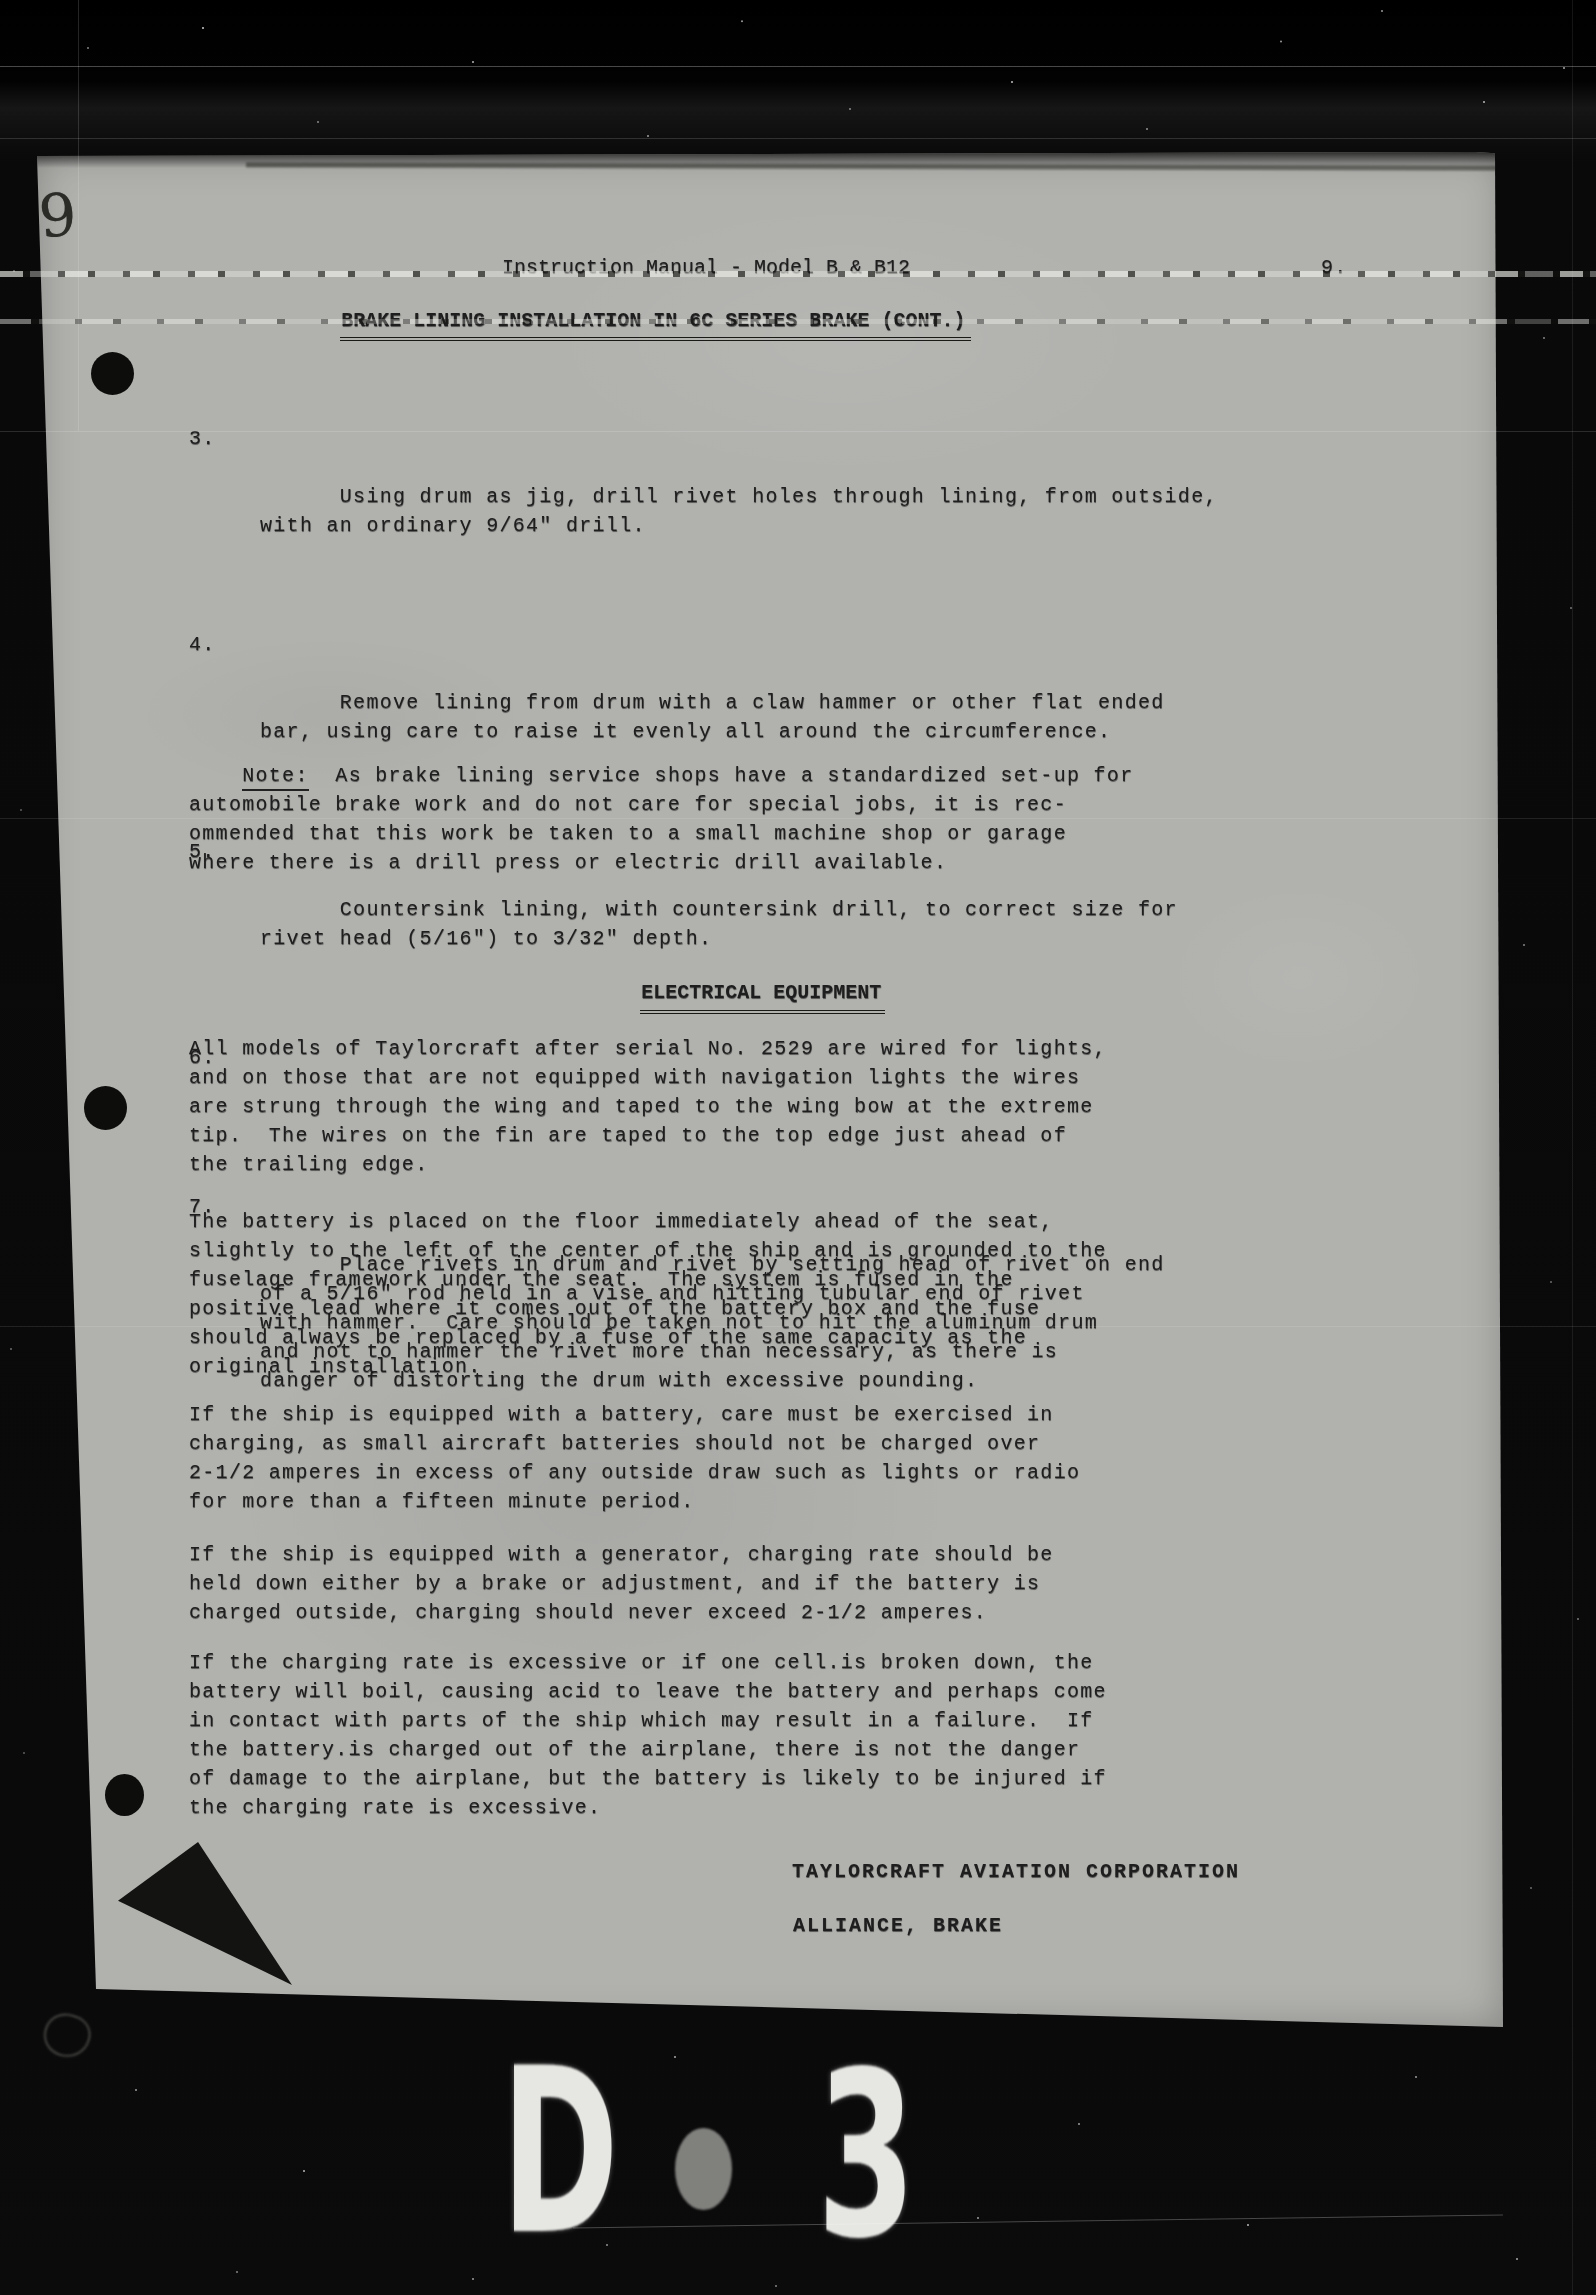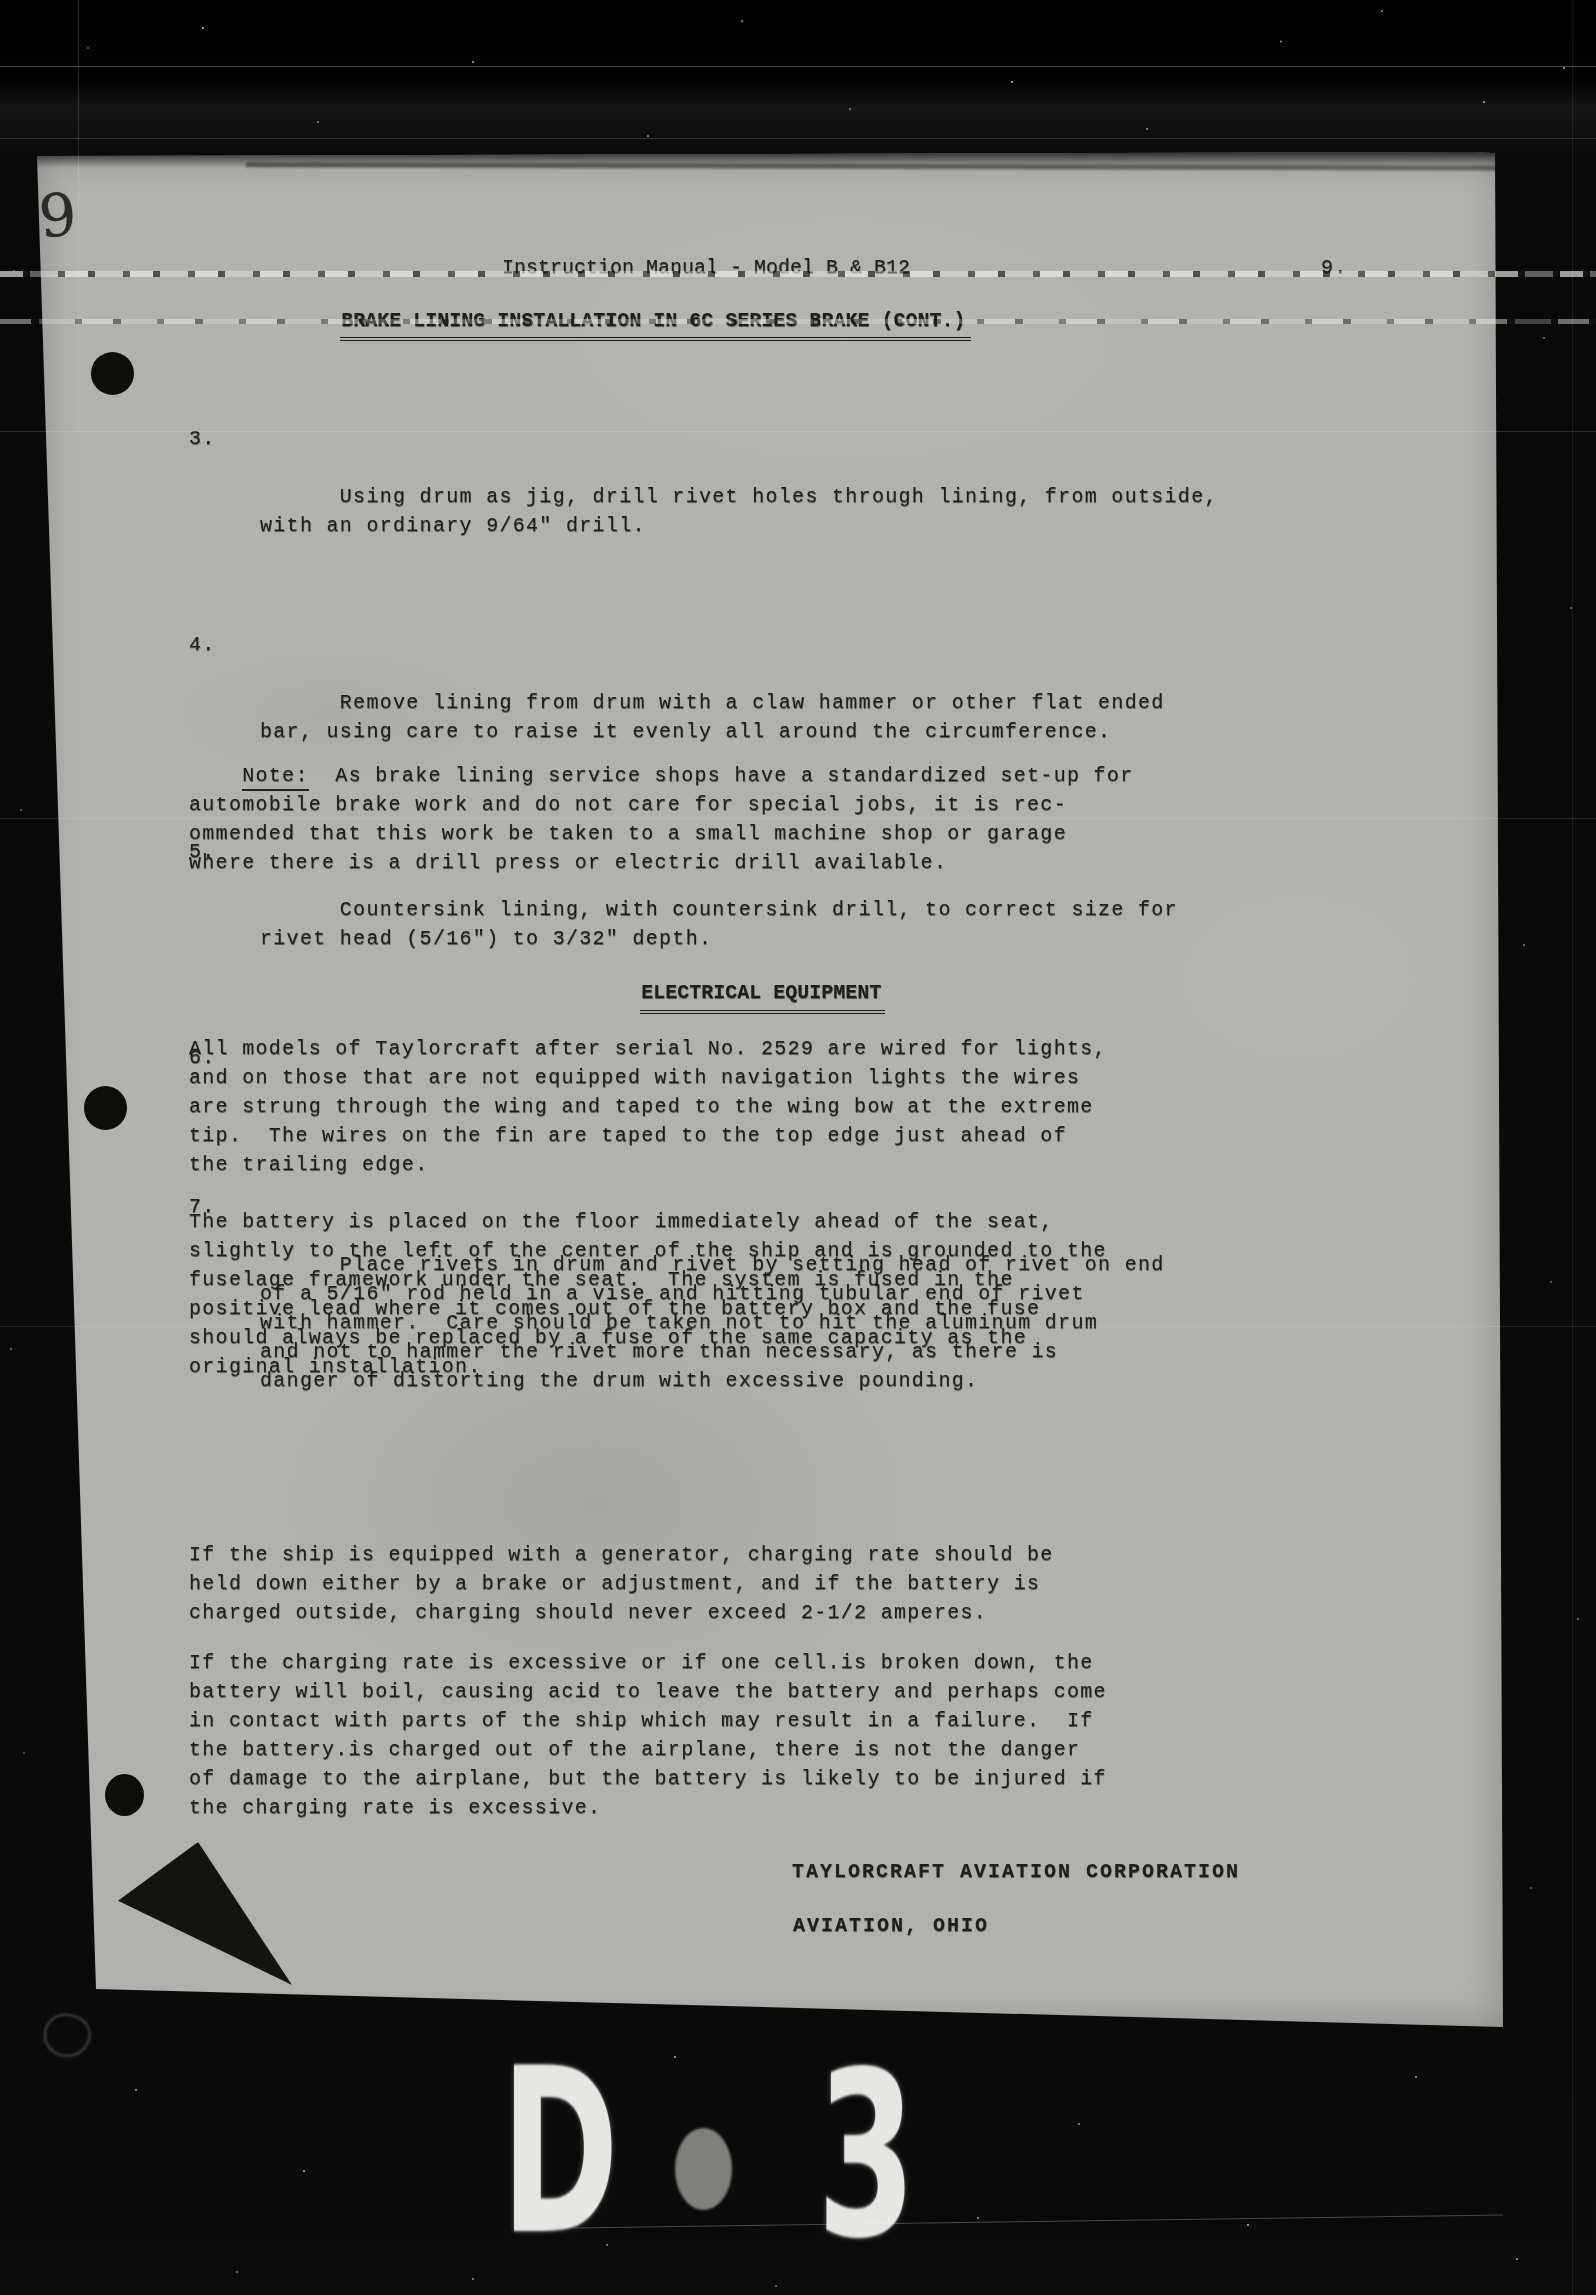--- a/index.html
+++ b/index.html
@@ -190,25 +190,26 @@
 
   <div class="tw note">
     <span class="ulabel">Note:</span><span>  As brake lining service shops have a standardized set-up for<br>automobile brake work and do not care for special jobs, it is rec-<br>ommended that this work be taken to a small machine shop or garage<br>where there is a drill press or electric drill available.</span>
   </div>
 
 
   <div class="tw heading2">ELECTRICAL EQUIPMENT</div>
 
   <div class="tw p-1">All models of Taylorcraft after serial No. 2529 are wired for lights,<br>and on those that are not equipped with navigation lights the wires<br>are strung through the wing and taped to the wing bow at the extreme<br>tip.  The wires on the fin are taped to the top edge just ahead of<br>the trailing edge.</div>
   <div class="tw p-2">The battery is placed on the floor immediately ahead of the seat,<br>slightly to the left of the center of the ship and is grounded to the<br>fuselage framework under the seat.  The system is fused in the<br>positive lead where it comes out of the battery box and the fuse<br>should always be replaced by a fuse of the same capacity as the<br>original installation.</div>
+  <div class="tw p-3">If the ship is equipped with a battery, care must be exercised in<br>charging, as small aircraft batteries should not be charged over<br>2-1/2 amperes in excess of any outside draw such as lights or radio<br>for more than a fifteen minute period.</div>
   <div class="tw p-4">If the ship is equipped with a generator, charging rate should be<br>held down either by a brake or adjustment, and if the battery is<br>charged outside, charging should never exceed 2-1/2 amperes.</div>
   <div class="tw p-5">If the charging rate is excessive or if one cell.is broken down, the<br>battery will boil, causing acid to leave the battery and perhaps come<br>in contact with parts of the ship which may result in a failure.  If<br>the battery.is charged out of the airplane, there is not the danger<br>of damage to the airplane, but the battery is likely to be injured if<br>the charging rate is excessive.</div>
 
   <div class="tw foot1">TAYLORCRAFT AVIATION CORPORATION</div>
-  <div class="tw foot2">AVIATION, OHIO</div>
+  <div class="tw foot2">ALLIANCE, BRAKE</div>
 </div>
 
 <div class="inkdot dot1"></div>
 <div class="inkdot dot2"></div>
 <div class="inkdot dot3"></div>
 <div class="triangle"></div>
 <div class="qsmudge"></div>
 
 <div class="framecode">
   <span class="frameletter fl-d">D</span>

